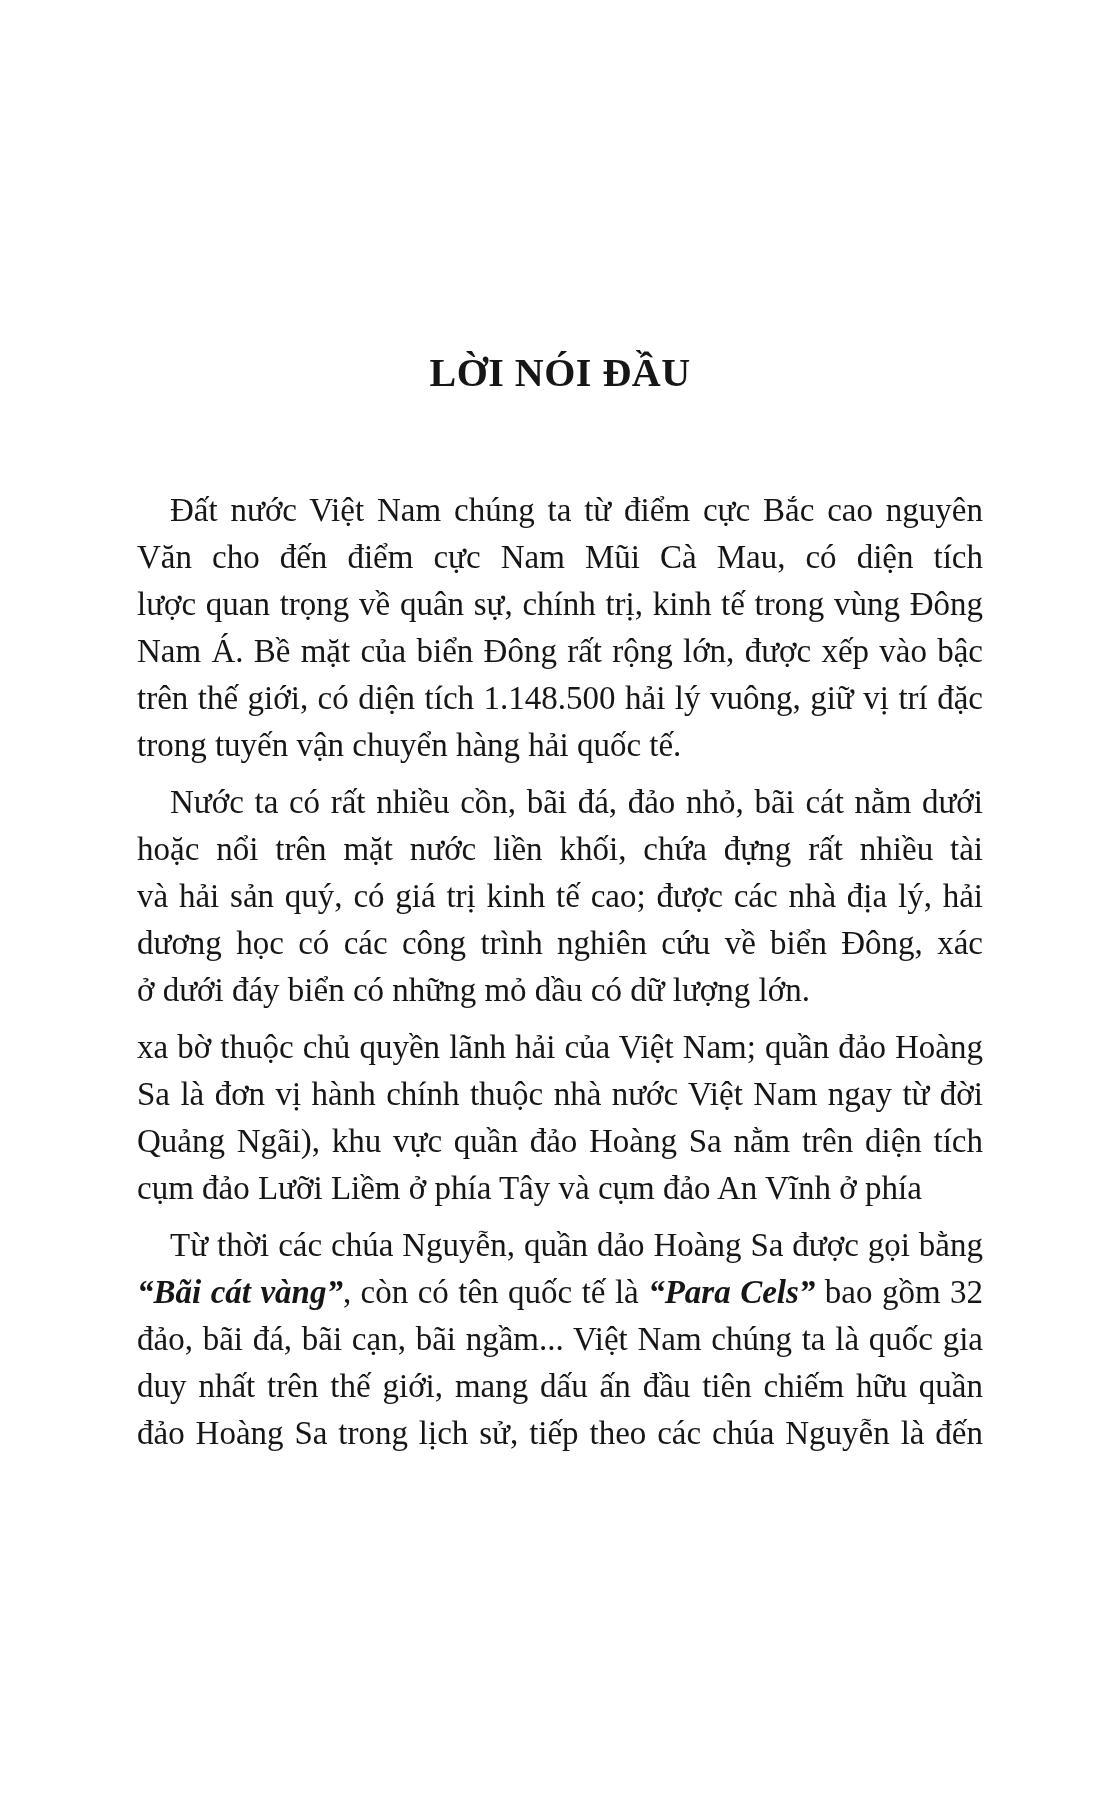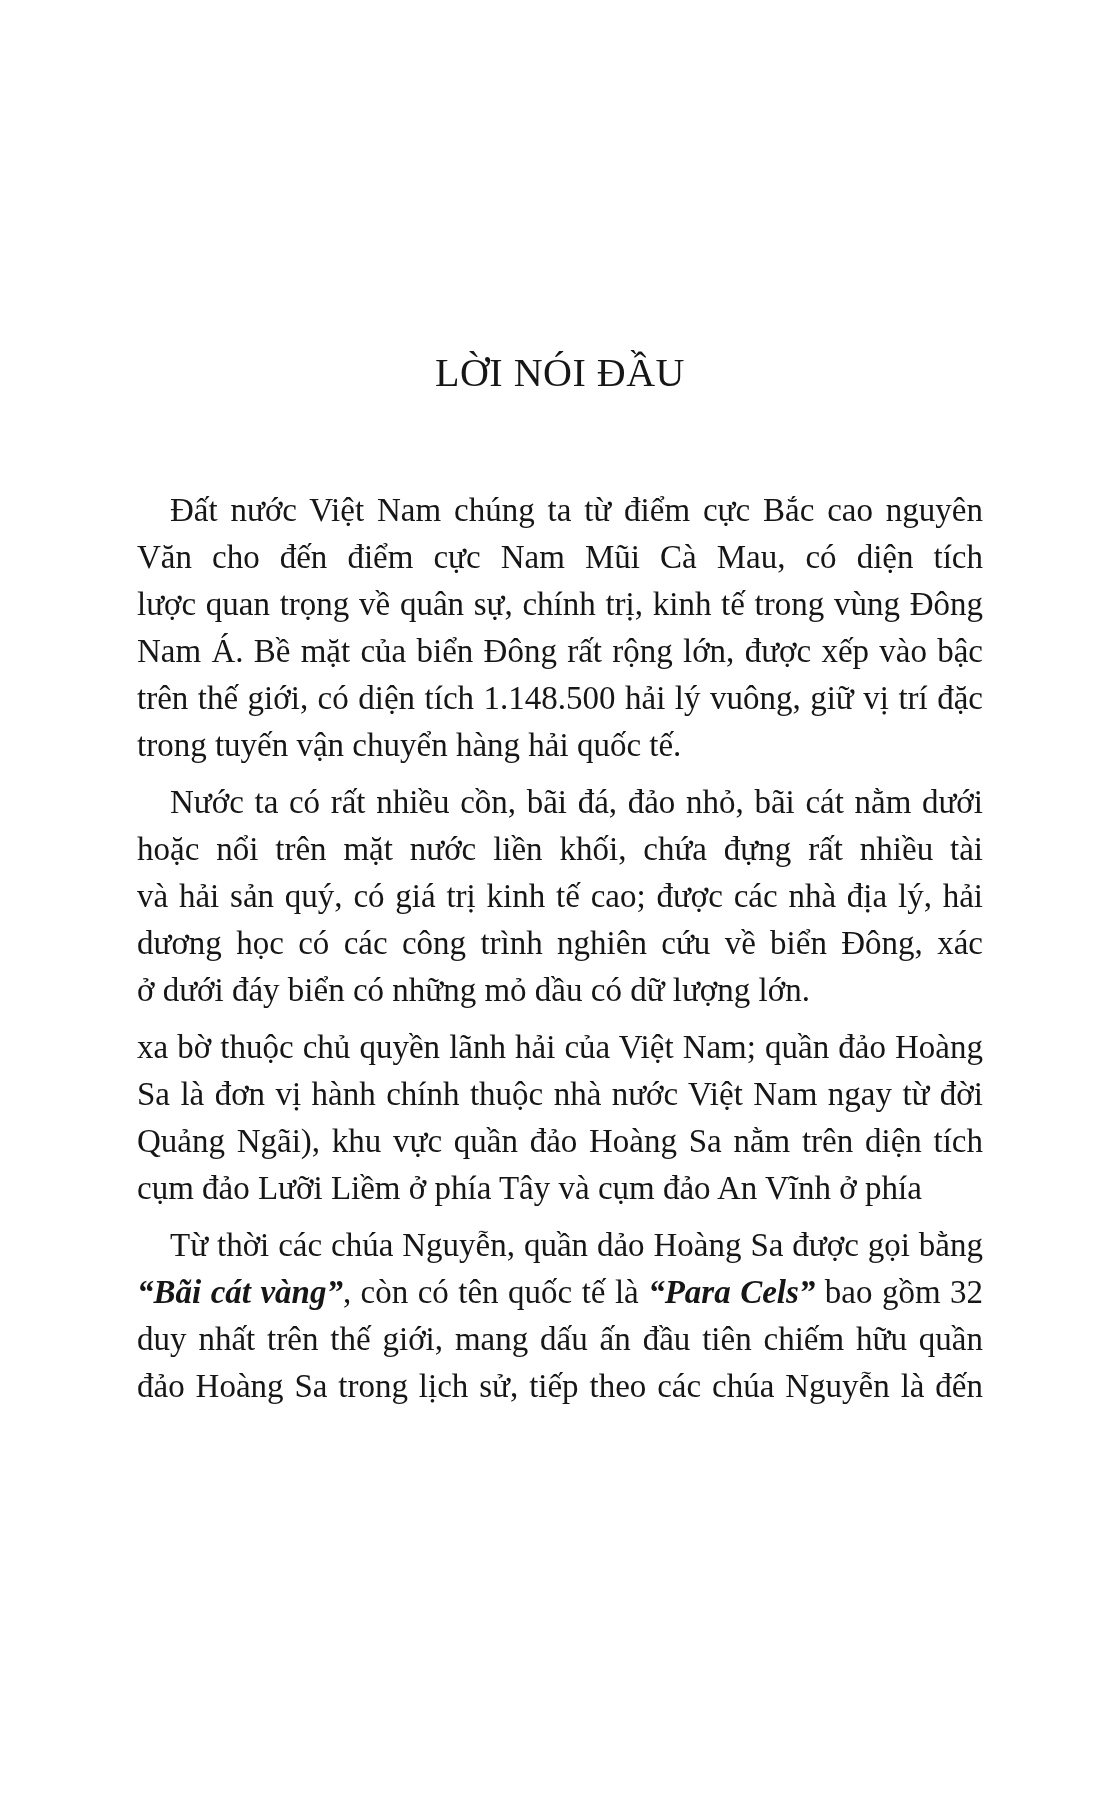--- a/index.html
+++ b/index.html
@@ -14,21 +14,21 @@
   }
   .content {
     position: absolute;
     left: 137px;
     top: 348px;
     width: 846px;
   }
   .title {
     margin: 0 0 89px 0;
     font-size: 40px;
-    font-weight: normal;
+    font-weight: bold;
     line-height: 50px;
     text-align: center;
     letter-spacing: 0.5px;
     white-space: nowrap;
   }
   .paragraph { margin: 0 0 10px 0; }
   .line {
     font-size: 33px;
     line-height: 47px;
     height: 47px;
@@ -71,18 +71,19 @@
         </div>
         <div class="paragraph">
           <div class="line j"><span>xa bờ thuộc chủ quyền lãnh hải của Việt Nam; quần đảo Hoàng</span></div>
           <div class="line j"><span>Sa là đơn vị hành chính thuộc nhà nước Việt Nam ngay từ đời</span></div>
           <div class="line j"><span>Quảng Ngãi), khu vực quần đảo Hoàng Sa nằm trên diện tích</span></div>
           <div class="line"><span>cụm đảo Lưỡi Liềm ở phía Tây và cụm đảo An Vĩnh ở phía Đông.</span></div>
         </div>
         <div class="paragraph">
           <div class="line j indent"><span>Từ thời các chúa Nguyễn, quần dảo Hoàng Sa được gọi bằng</span></div>
           <div class="line j"><span class="seg-bi">“Bãi cát vàng”</span><span>, còn có tên quốc tế là </span><span class="seg-bi">“Para Cels”</span><span> bao gồm 32</span></div>
+          <div class="line j"><span>đảo, bãi đá, bãi cạn, bãi ngầm... Việt Nam chúng ta là quốc gia</span></div>
           <div class="line j"><span>duy nhất trên thế giới, mang dấu ấn đầu tiên chiếm hữu quần</span></div>
           <div class="line j"><span>đảo Hoàng Sa trong lịch sử, tiếp theo các chúa Nguyễn là đến</span></div>
         </div>
       </div>
   </div>
 </div>
 
 </body></html>

